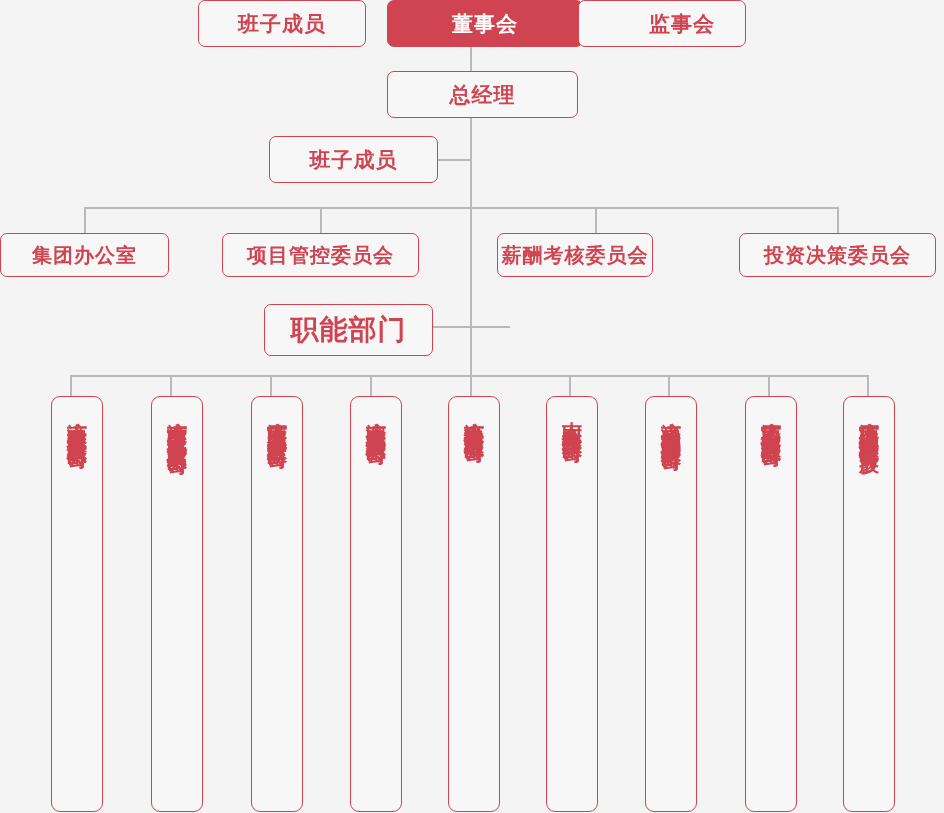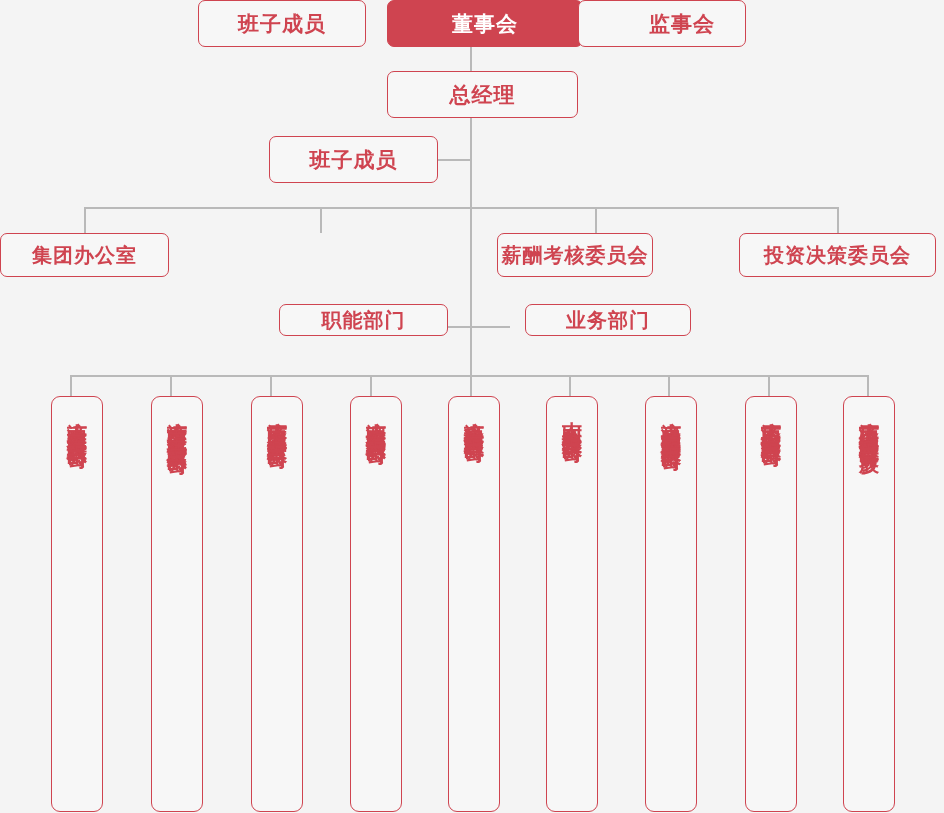--- a/index.html
+++ b/index.html
@@ -51,23 +51,22 @@
   .node.filled {
     background: #cf4450;
     border-color: #cf4450;
     color: #ffffff;
   }
   .node.committee {
     height: 44px;
     font-size: 20px;
   }
   .node.dept {
-    height: 32px;
-    font-size: 20px;
-    margin-left: 15px;
+    height: 52px;
+    font-size: 28px;
   }
 
   
   .node.sub {
     top: 396px;
     width: 52px;
     height: 416px;
     border-radius: 9px;
     align-items: flex-start;
     justify-content: center;
@@ -130,32 +129,32 @@
     <span>总经理</span>
   </div>
 
   <div class="node committee" style="left:0px; top:233px; width:169px;">
     <span>集团办公室</span>
   </div>
 
   <div class="node top-level" style="left:269px; top:136px; width:169px;">
     <span>班子成员</span>
   </div>
+  <div class="node committee" style="left:222px; top:233px; width:197px;">
+    <span>项目管控委员会</span>
+  </div>
   <div class="node committee" style="left:497px; top:233px; width:156px;">
     <span>薪酬考核委员会</span>
   </div>
   <div class="node committee" style="left:739px; top:233px; width:197px;align-items:center;">
     <span>投资决策委员会</span>
   </div>
 
   <div class="node dept" style="left:264px; top:304px; width:169px;">
     <span>职能部门</span>
-  </div>
-  <div class="node dept" style="left:510px; top:304px; width:166px;">
-    <span>业务部门</span>
   </div>
 
   <div class="node sub" style="left:51px;">
     <span class="vtext">济南中央商务区投资建设有限公司</span>
   </div>
   <div class="node sub" style="left:151px;">
     <span class="vtext">济南市历下区城市更新建设发展有限公司</span>
   </div>
   <div class="node sub" style="left:251px;">
     <span class="vtext">济南历下区国有资产运营有限公司</span>

